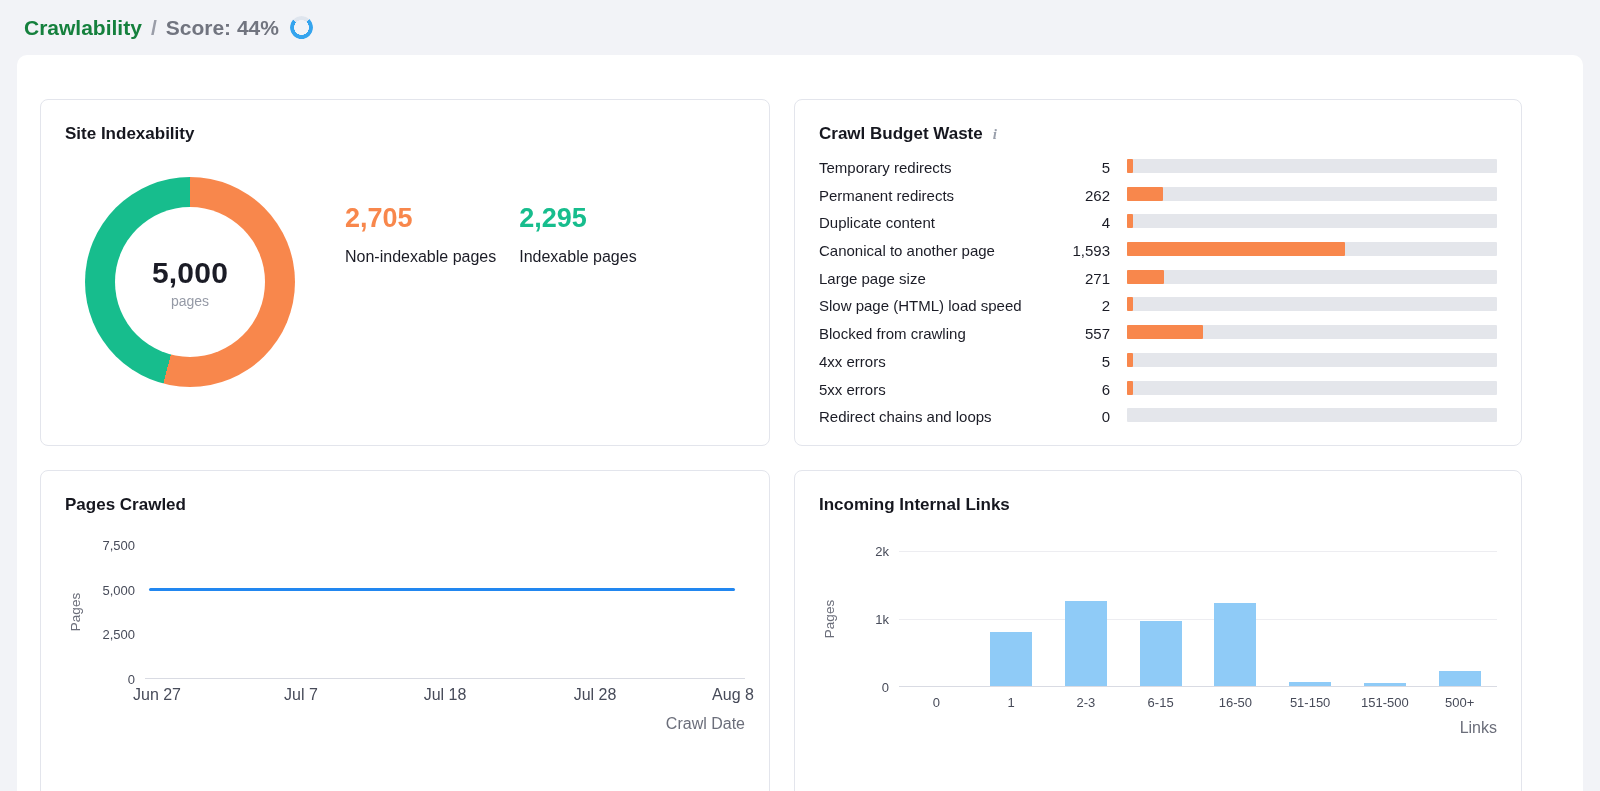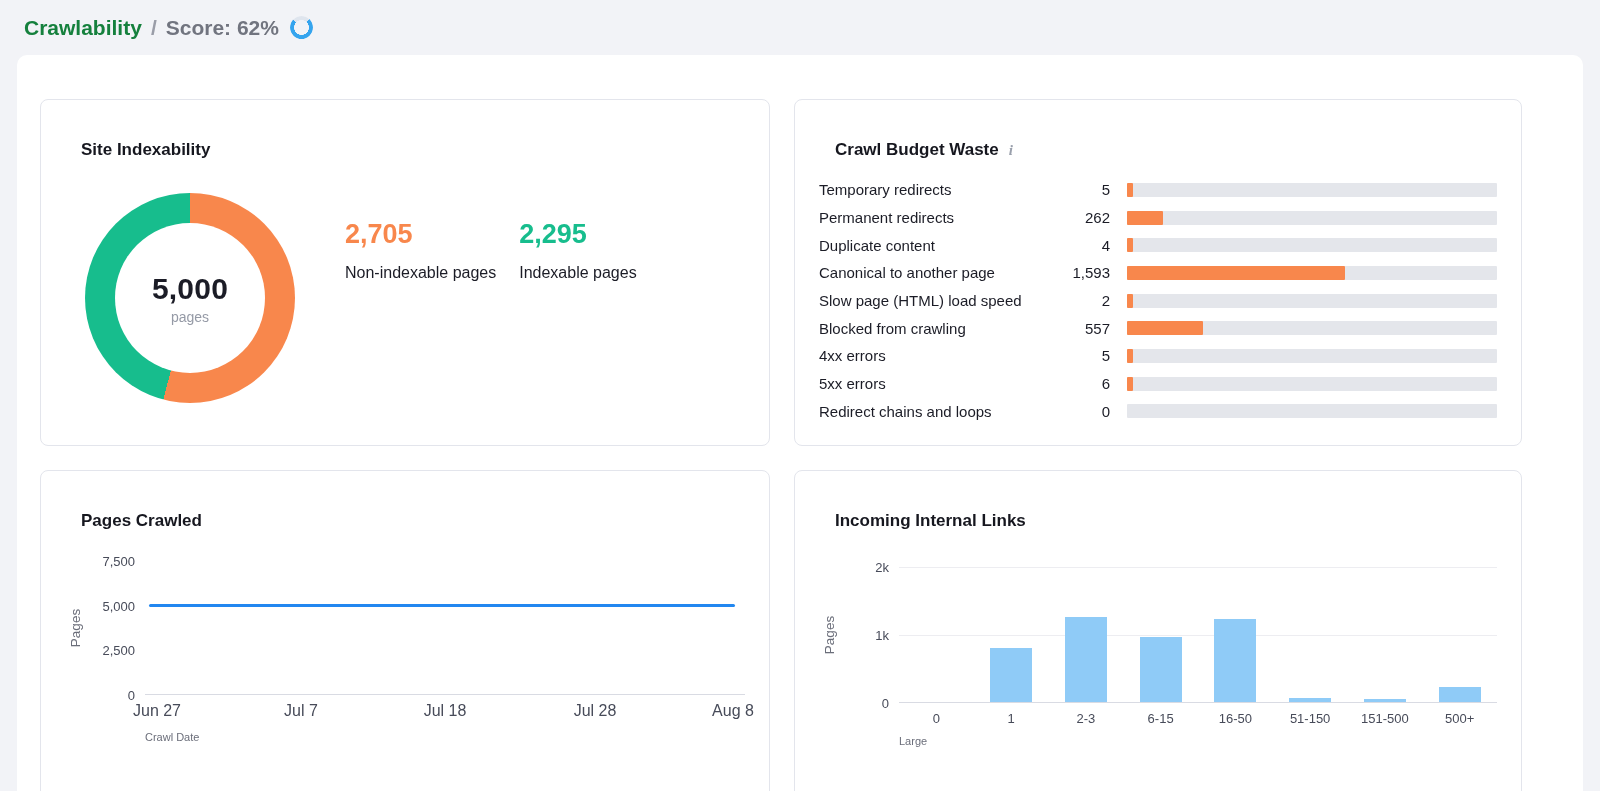--- a/index.html
+++ b/index.html
@@ -25,34 +25,34 @@
     background:conic-gradient(from 45deg,var(--spinner-blue) 0 270deg,var(--spinner-track) 270deg 360deg);
     -webkit-mask:radial-gradient(circle,transparent 7.2px,#000 7.6px);
     mask:radial-gradient(circle,transparent 7.2px,#000 7.6px);
   }
   
   .sheet{position:absolute;left:17px;right:17px;top:55px;bottom:0;background:#fff;border-radius:10px 10px 0 0}
   .grid{padding:44px 23px 0;display:grid;grid-template-columns:730px 728px;gap:24px}
   .card{background:#fff;border:1px solid var(--border);border-radius:8px;padding:24px}
   .card.tall{height:347px}
   .card.short{height:353px}
-  .card h2{margin:16px;font-size:17px;font-weight:700;color:#16171f;display:flex;align-items:center;gap:8px}
+  .card h2{margin:0;font-size:17px;font-weight:700;color:#16171f;display:flex;align-items:center;gap:8px}
   .info-i{font-family:"Liberation Serif",serif;font-style:italic;font-weight:700;font-size:15px;color:#9aa0ac;cursor:pointer;padding:0 2px}
   
   .si-body{display:flex;align-items:flex-start;margin-top:33px}
   .donut{width:210px;height:210px;border-radius:50%;margin-left:20px;position:relative;flex:none}
   .donut-hole{position:absolute;inset:30px;background:#fff;border-radius:50%;display:flex;flex-direction:column;align-items:center;justify-content:center}
   .donut-total{font-size:30px;font-weight:700;letter-spacing:.2px}
   .donut-unit{font-size:14px;color:var(--muted);margin-top:3px}
   .si-legend{margin-left:50px;margin-top:28px;display:flex;flex-direction:row;gap:23px}
   .lg-value{font-size:27px;font-weight:700;line-height:1}
   .lg-label{font-size:16px;margin-top:16px}
   
   .cbw-list{margin-top:15px}
-  .cbw-row{display:flex;align-items:center;height:27.7px}
+  .cbw-row{display:flex;height:27.7px}
   .cbw-label{flex:1;font-size:15px;white-space:nowrap}
   .cbw-value{width:62px;text-align:right;font-size:15px}
   .cbw-bar{width:370px;height:14px;margin-left:17px;background:var(--track);border-radius:1px;position:relative;flex:none}
   .cbw-fill{position:absolute;left:0;top:0;bottom:0;background:var(--orange);border-radius:1px}
   
   .chart{display:grid;grid-template-columns:20px 60px 1fr;margin-top:30px}
   .chart.links{margin-top:36px}
   .ylab{grid-column:1;grid-row:1;position:relative}
   .ylab span{position:absolute;left:50%;top:50%;transform:translate(-50%,-50%) rotate(-90deg);white-space:nowrap;font-size:13.5px;color:var(--gray)}
   .yticks{grid-column:2;grid-row:1;position:relative;padding-right:10px}
@@ -63,29 +63,29 @@
   .axis-bottom{position:absolute;left:0;right:0;bottom:0;height:1px;background:var(--axis)}
   .grid-line{position:absolute;left:0;right:0;height:1px;background:var(--grid)}
   .pc-line{position:absolute;left:4px;right:10px;top:calc(33.333% - 1.5px);height:3px;border-radius:2px;background:var(--blue)}
   .xticks{grid-column:3;grid-row:2;position:relative;height:20px;margin-top:7px}
   .xticks span{position:absolute;transform:translateX(-50%);font-size:16px;color:var(--tick);white-space:nowrap}
   .slots{position:absolute;inset:0;display:flex}
   .slot{flex:1;position:relative}
   .bar{position:absolute;bottom:1px;left:50%;transform:translateX(-50%);width:42px;background:var(--lightblue)}
   .bxticks{grid-column:3;grid-row:2;display:flex;margin-top:8px}
   .bxticks span{flex:1;text-align:center;font-size:13px;color:var(--tick)}
-  .xtitle{grid-column:3;grid-row:3;text-align:left;font-size:11px;color:var(--gray);margin-top:9px}
+  .xtitle{grid-column:3;grid-row:3;text-align:right;font-size:16px;color:var(--gray);margin-top:9px}
 </style>
 </head>
 <body>
 
 <header class="hdr">
   <span class="hdr-title">Crawlability</span>
   <span class="hdr-sep">/</span>
-  <span class="hdr-score">Score: 62%</span>
+  <span class="hdr-score">Score: 44%</span>
   <span class="spinner"></span>
 </header>
 
 <main class="sheet">
   <div class="grid">
 
     <section class="card tall">
       <h2>Site Indexability</h2>
       <div class="si-body">
         <div class="donut" id="donut" style="background: conic-gradient(rgb(248, 135, 76) 0deg, rgb(248, 135, 76) 194.76deg, rgb(23, 189, 141) 194.76deg, rgb(23, 189, 141) 360deg);">
@@ -132,20 +132,27 @@
             <div class="cbw-value">4</div>
             <div class="cbw-bar">
               <div class="cbw-fill" style="width: 1.5%;"></div>
             </div>
           </div>
           <div class="cbw-row">
             <div class="cbw-label">Canonical to another page</div>
             <div class="cbw-value">1,593</div>
             <div class="cbw-bar">
               <div class="cbw-fill" style="width: 58.8909%;"></div>
+            </div>
+          </div>
+          <div class="cbw-row">
+            <div class="cbw-label">Large page size</div>
+            <div class="cbw-value">271</div>
+            <div class="cbw-bar">
+              <div class="cbw-fill" style="width: 10.0185%;"></div>
             </div>
           </div>
           <div class="cbw-row">
             <div class="cbw-label">Slow page (HTML) load speed</div>
             <div class="cbw-value">2</div>
             <div class="cbw-bar">
               <div class="cbw-fill" style="width: 1.5%;"></div>
             </div>
           </div>
           <div class="cbw-row">
@@ -247,18 +254,18 @@
         <div class="bxticks" id="ilXticks">
             <span>0</span>
             <span>1</span>
             <span>2-3</span>
             <span>6-15</span>
             <span>16-50</span>
             <span>51-150</span>
             <span>151-500</span>
             <span>500+</span>
           </div>
-        <div class="xtitle">Large</div>
+        <div class="xtitle">Links</div>
       </div>
     </section>
 
   </div>
 </main>
 
 </body></html>

